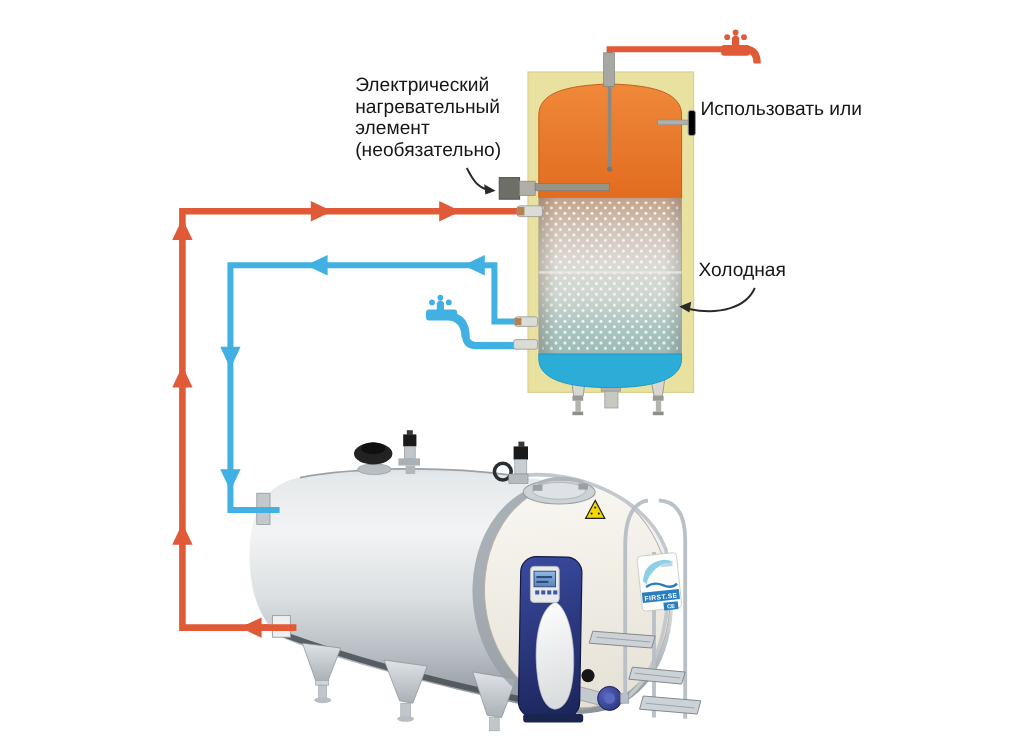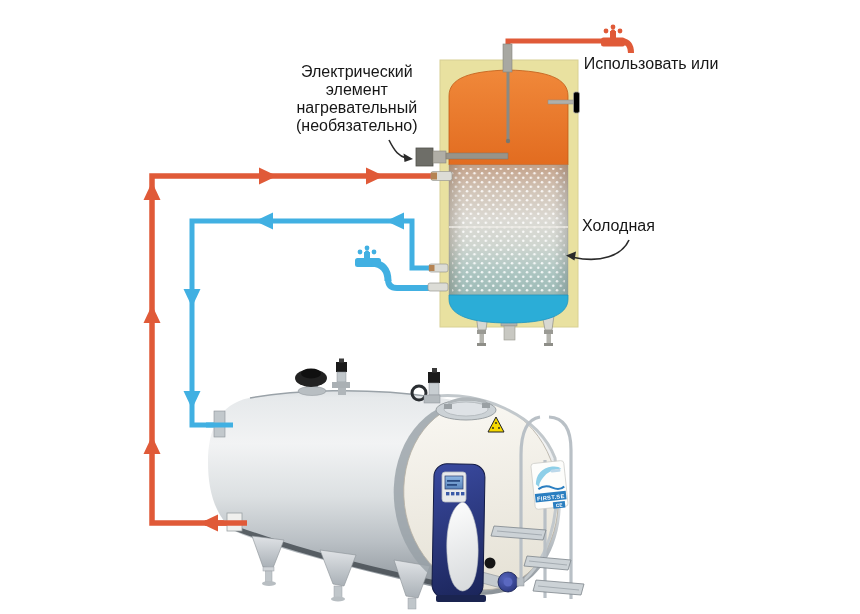--- a/index.html
+++ b/index.html
@@ -1,21 +1,21 @@
 <!DOCTYPE html>
 <html><head>
 <meta charset="utf-8">
 <style>
   html,body{margin:0;padding:0;background:#ffffff;}
   #stage{position:relative;width:860px;height:614px;background:#ffffff;overflow:hidden;
          font-family:"Liberation Sans",sans-serif;}
   #scene{position:absolute;left:0;top:0;width:860px;height:614px;}
   .lbl{position:absolute;color:#161616;font-size:16px;line-height:18px;font-weight:400;}
   .lbl .ln{white-space:nowrap;}
-  .lbl.center{text-align:center;}
+  .lbl.center{text-align:center;margin-top:28px;}
 </style>
 </head>
 <body>
 
 <div id="stage">
 
 <svg id="scene" viewBox="0 0 860 614">
   <defs>
     <linearGradient id="gBody" x1="0" y1="370" x2="0" y2="600" gradientUnits="userSpaceOnUse">
       <stop offset="0" stop-color="#c2c8cc"></stop>
@@ -267,24 +267,24 @@
   </g>
 
   <g>
     <path fill="none" stroke="#2a2a2a" stroke-width="1.6" d="M 389 140 C 395 152 399 156 406 158"></path>
     <polygon fill="#2a2a2a" points="413,159 403.5,153.5 404.5,162"></polygon>
     <path fill="none" stroke="#2a2a2a" stroke-width="1.6" d="M 629 240 C 622 256 600 263 574 257.5"></path>
     <polygon fill="#2a2a2a" points="566,255.5 576,251.5 574.5,260.5"></polygon>
   </g>
 </svg>
 
-<div class="lbl" style="left:296px;top:63px;text-align:center;">
+<div class="lbl" style="left:296px;top:63px;">
   <div class="ln">Электрический</div>
+  <div class="ln">нагревательный</div>
   <div class="ln">элемент</div>
-  <div class="ln">нагревательный</div>
   <div class="ln">(необязательно)</div>
 </div>
 
 <div class="lbl center" style="left:578px;top:55px;width:146px;">
   <div class="ln">Использовать или</div>
 </div>
 
 
 <div class="lbl" style="left:582px;top:217px;">
   <div class="ln">Холодная</div>

